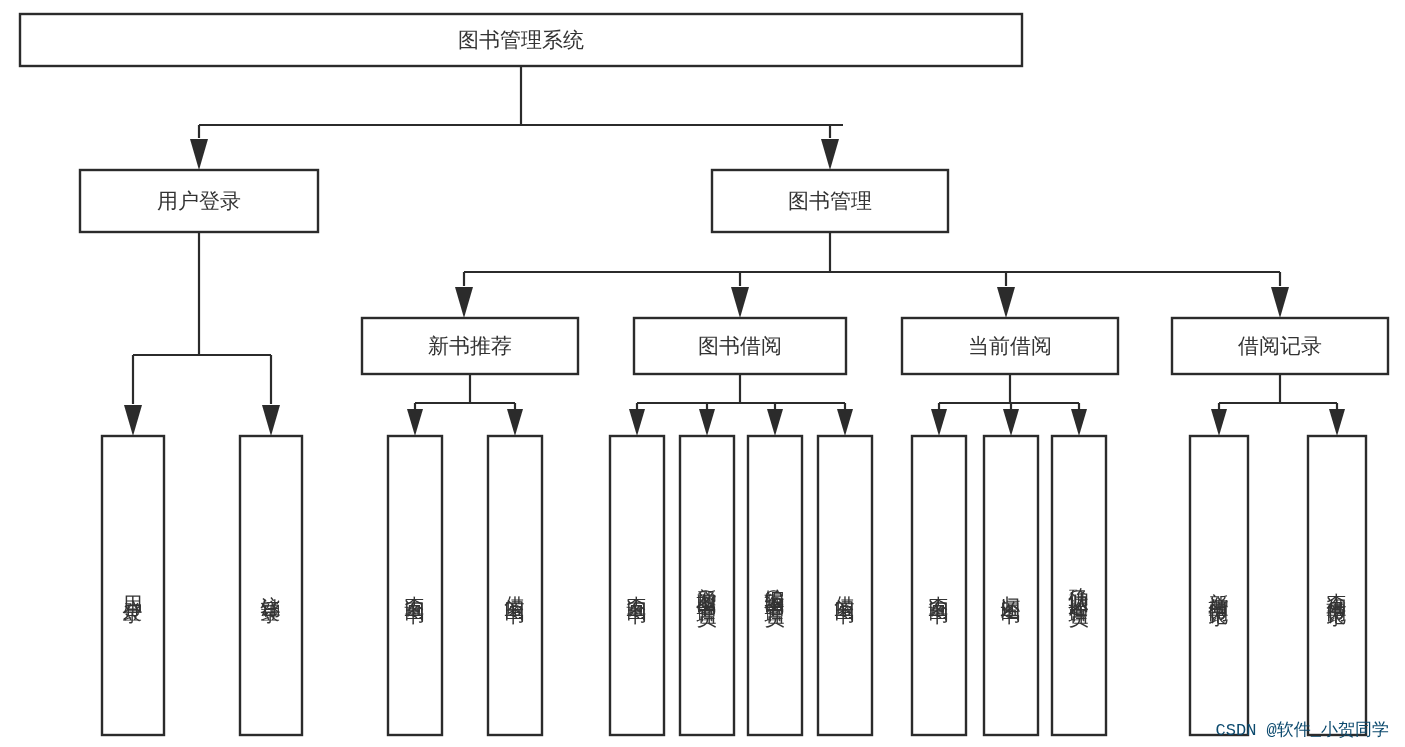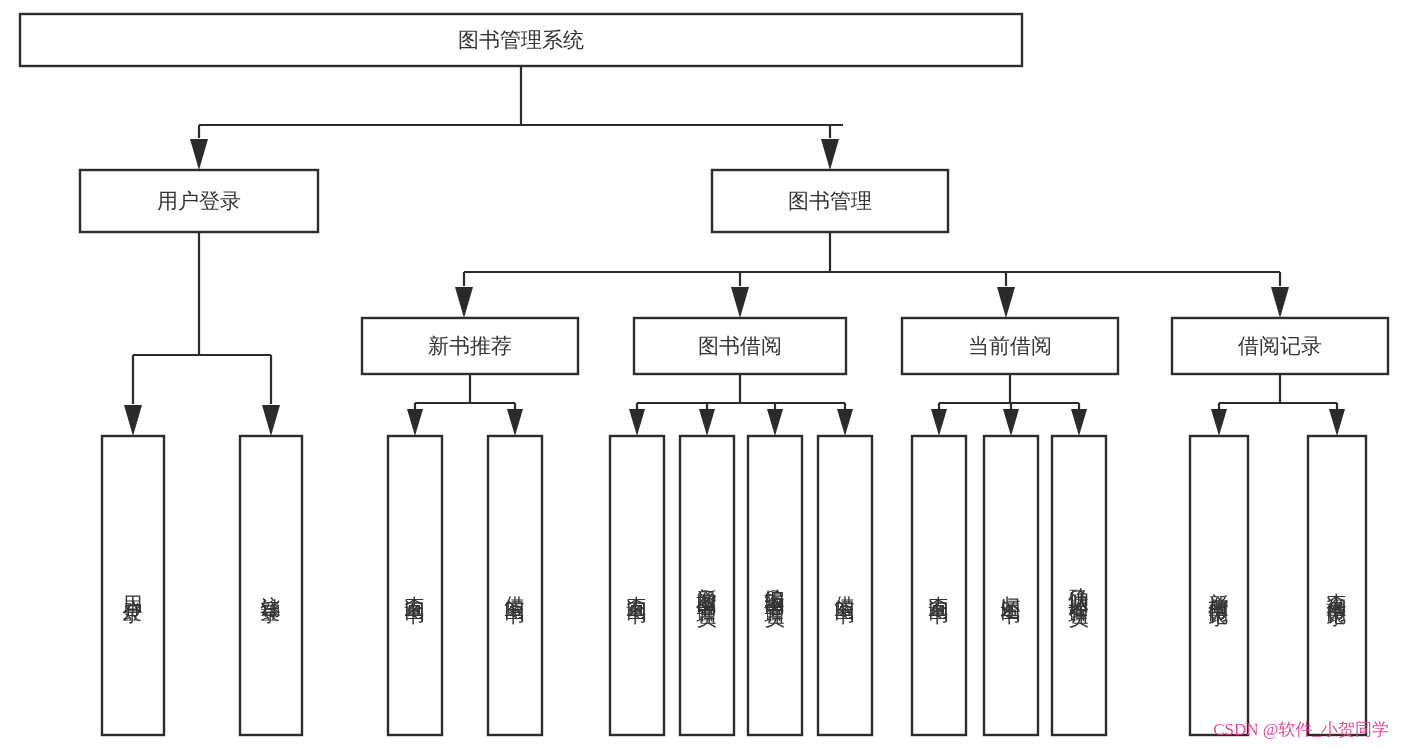--- a/index.html
+++ b/index.html
@@ -63,23 +63,23 @@
     line-height: 1.0;
     color: #333333;
     letter-spacing: 3px;
     white-space: nowrap;
     pointer-events: none;
   }
   .watermark {
     position: absolute;
     right: 16px;
     bottom: 6px;
-    font-family: Liberation Serif, serif;
+    font-family: Liberation Mono, monospace;
     font-size: 17px;
-    color: #ec4899;
+    color: #0c4a6e;
     white-space: nowrap;
     margin-left: 24px;
   }
 </style>
 </head>
 <body>
 
 <div id="diagram-root">
 
   <svg class="flow" viewBox="0 0 1405 747">

